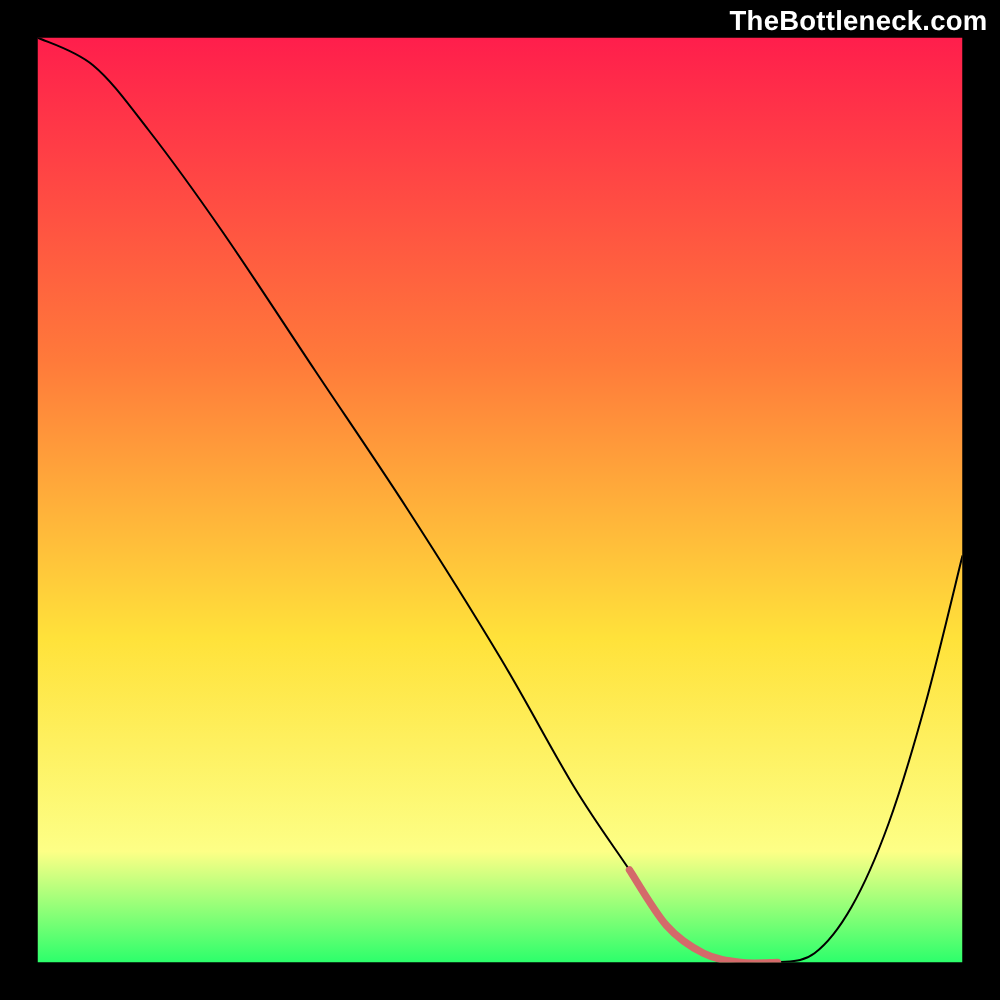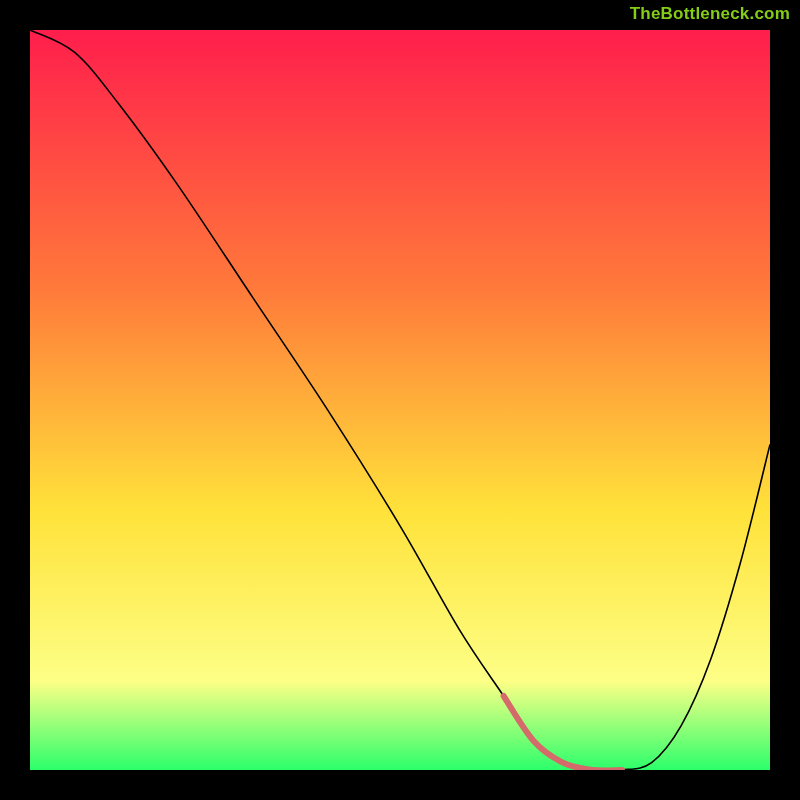--- a/index.html
+++ b/index.html
@@ -14,23 +14,23 @@
   .frame {
     position: relative;
     width: 800px;
     height: 800px;
     background: #000;
   }
   .watermark {
     position: absolute;
     top: 4px;
     right: 10px;
-    font-size: 17px;
+    font-size: 22px;
     font-weight: 600;
-    color: #84cc16;
+    color: #ffffff;
     letter-spacing: 0.2px;
     z-index: 10;
     margin-left: 20px;
   }
   svg.chart {
     position: absolute;
     left: 30px;
     top: 30px;
     width: 740px;
     height: 740px;

